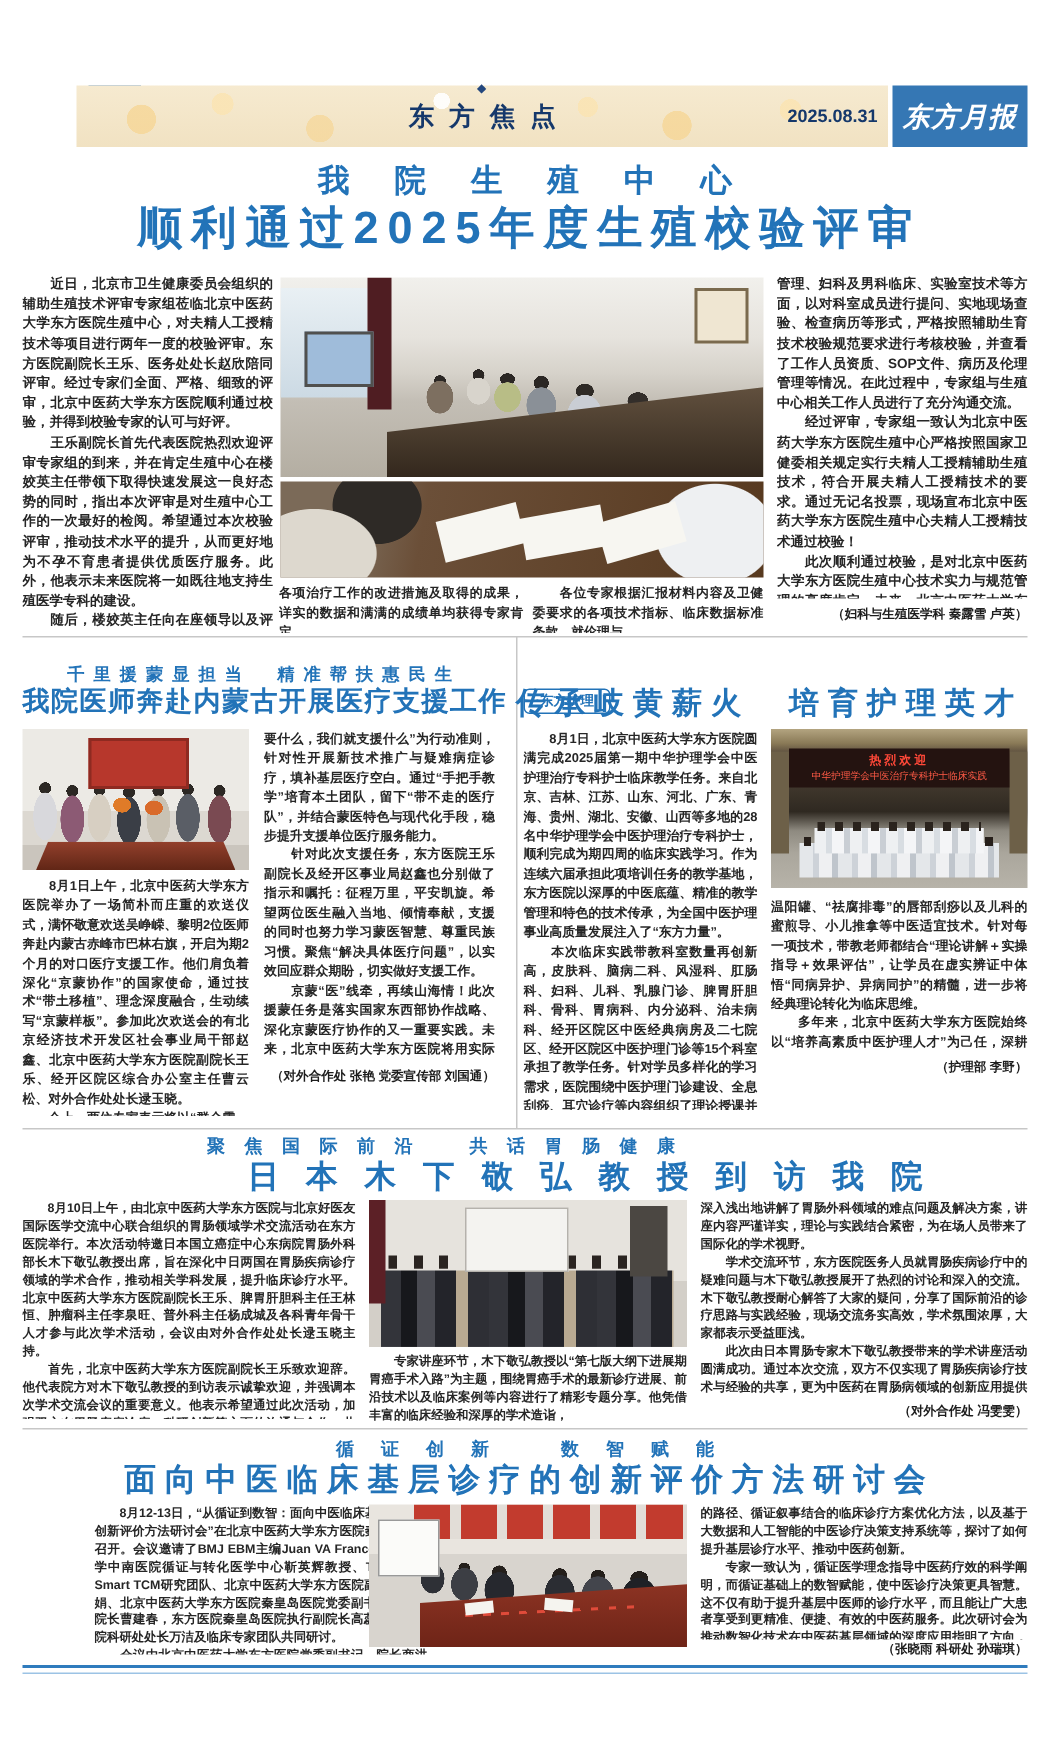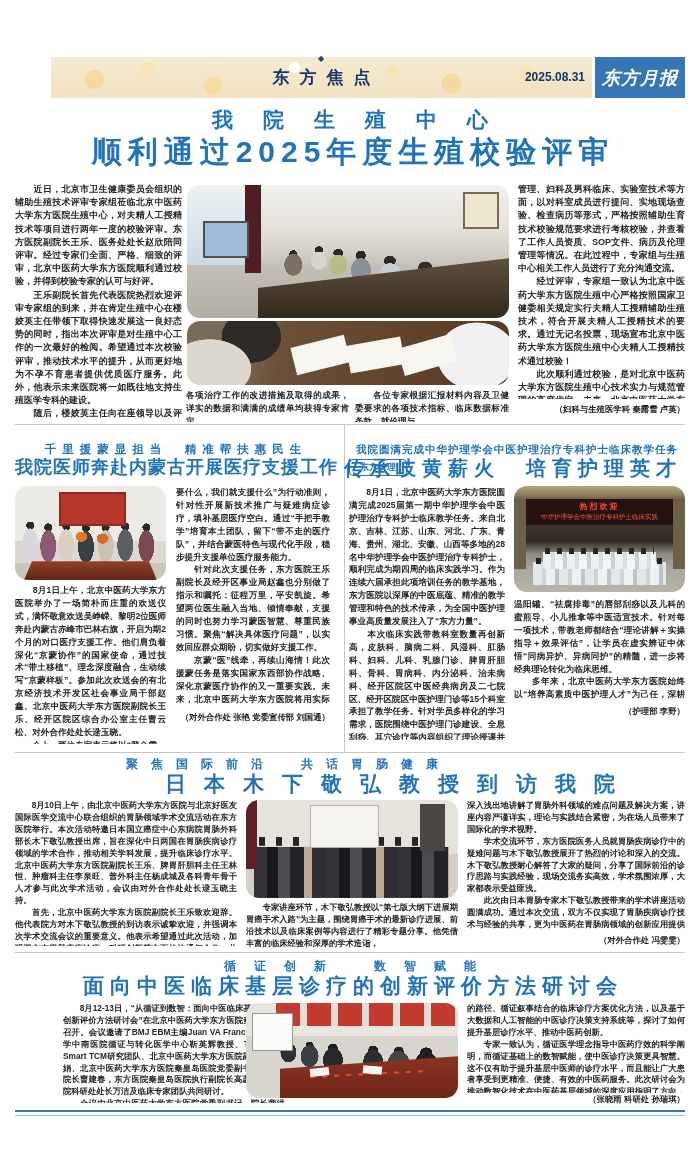--- a/index.html
+++ b/index.html
@@ -26,39 +26,39 @@
            display:flex;align-items:center;justify-content:center;font-family:"Liberation Serif",serif;
            font-style:italic;font-weight:bold;font-size:18px;letter-spacing:1px;}
   
   .kicker,.title{position:absolute;text-align:center;font-weight:bold;color:#2273b8;white-space:nowrap;}
   .lead-k{left:0;top:106px;width:700px;font-size:21px;letter-spacing:30px;text-indent:30px;}
   .lead-t{left:0;top:132px;width:700px;font-size:30px;letter-spacing:6px;text-indent:6px;}
   .mong-k{left:15px;top:442px;width:316px;font-size:11.5px;letter-spacing:6px;text-indent:6px;}
   .mong-t{left:15px;top:455px;width:316px;font-size:18px;letter-spacing:1px;}
   .nurs-k{left:349px;top:443px;width:336px;font-size:10.5px;letter-spacing:1px;}
   .nurs-t{left:338px;top:455px;width:336px;font-size:20px;letter-spacing:6px;text-indent:6px;}
-  .vis-k{left:0;top:756px;width:564px;font-size:12px;letter-spacing:13px;text-indent:13px;}
+  .vis-k{left:0;top:756px;width:564px;font-size:12px;letter-spacing:13px;text-indent:13px;padding-left:12px;}
   .vis-t{left:0;top:770px;width:700px;font-size:21px;letter-spacing:18px;text-indent:18px;padding-left:40px;}
   .sem-k{left:0;top:958px;width:700px;font-size:12px;letter-spacing:18px;text-indent:18px;}
   .sem-t{left:0;top:972px;width:700px;font-size:21px;letter-spacing:6px;text-indent:6px;}
   .badge{left:349px;top:427px;padding:1px 7px;border:1px solid #2273b8;border-radius:4px;
          color:#2273b8;font-weight:bold;font-size:9px;background:#fff;margin-top:32px;}
   
   .jtext{position:absolute;font-size:9px;line-height:13.2px;color:#262626;text-align:justify;
          white-space:pre-line;overflow:hidden;font-weight:bold;}
   .mid{font-size:8.6px;line-height:12.9px;}
   .small{font-size:8.3px;line-height:11.9px;}
   .byline{position:absolute;font-size:8.4px;font-weight:bold;color:#1d1d1d;text-align:right;}
   
   .hr{position:absolute;left:15px;width:670px;height:1px;background:#c7c7c7;}
   .vr{position:absolute;left:344px;top:424px;width:1px;height:328px;background:#c7c7c7;}
   .brule{position:absolute;left:15px;top:1110px;width:670px;height:3px;
          border-top:2px solid #2f7bbd;border-bottom:1px solid #9cc3e5;}
   
-  .photo{position:absolute;overflow:hidden;background-repeat:no-repeat;border-radius:13px;}
+  .photo{position:absolute;overflow:hidden;background-repeat:no-repeat;}
   .photo div{position:absolute;}
   .p1{left:187px;top:185px;width:322px;height:133px;background:
     radial-gradient(ellipse 8px 9px at 41% 57%, #d8d4cc 98%, transparent),
     radial-gradient(ellipse 4px 4px at 41% 49%, #2b2724 98%, transparent),
     radial-gradient(ellipse 9px 10px at 47% 60%, #b8bd86 98%, transparent),
     radial-gradient(ellipse 5px 4px at 47% 51%, #2b2724 98%, transparent),
     radial-gradient(ellipse 10px 12px at 54% 64%, #8a9097 98%, transparent),
     radial-gradient(ellipse 5px 5px at 54% 53%, #2b2724 98%, transparent),
     radial-gradient(ellipse 12px 15px at 63% 70%, #c9cdd4 98%, transparent),
     radial-gradient(ellipse 6px 5px at 63% 57%, #2e2a26 98%, transparent),
@@ -206,21 +206,20 @@
     <div class="tb"></div>
   </div>
   <div class="jtext mid" style="left:15px;top:584px;width:151px;height:160px;">　　8月1日上午，北京中医药大学东方医院举办了一场简朴而庄重的欢送仪式，满怀敬意欢送吴峥嵘、黎明2位医师奔赴内蒙古赤峰市巴林右旗，开启为期2个月的对口医疗支援工作。他们肩负着深化“京蒙协作”的国家使命，通过技术“带土移植”、理念深度融合，生动续写“京蒙样板”。参加此次欢送会的有北京经济技术开发区社会事业局干部赵鑫、北京中医药大学东方医院副院长王乐、经开区院区综合办公室主任曹云松、对外合作处处长逯玉晓。
 　　会上，两位专家表示将以“群众需</div>
   <div class="jtext mid" style="left:176px;top:486px;width:154px;height:220px;">要什么，我们就支援什么”为行动准则，针对性开展新技术推广与疑难病症诊疗，填补基层医疗空白。通过“手把手教学”培育本土团队，留下“带不走的医疗队”，并结合蒙医特色与现代化手段，稳步提升支援单位医疗服务能力。
 　　针对此次支援任务，东方医院王乐副院长及经开区事业局赵鑫也分别做了指示和嘱托：征程万里，平安凯旋。希望两位医生融入当地、倾情奉献，支援的同时也努力学习蒙医智慧、尊重民族习惯。聚焦“解决具体医疗问题”，以实效回应群众期盼，切实做好支援工作。
 　　京蒙“医”线牵，再续山海情！此次援蒙任务是落实国家东西部协作战略、深化京蒙医疗协作的又一重要实践。未来，北京中医药大学东方医院将用实际行动诠释“医者仁心”的深刻内涵。</div>
   <div class="byline" style="left:161px;top:712px;width:169px;">（对外合作处 张艳 党委宣传部 刘国通）</div>
 
   <div class="abs badge">·东方护理·</div>
-  <div class="kicker nurs-k">我院圆满完成中华护理学会中医护理治疗专科护士临床教学任务</div>
   <div class="title nurs-t">传承岐黄薪火　培育护理英才</div>
   <div class="jtext mid" style="left:349px;top:486px;width:156px;height:254px;">　　8月1日，北京中医药大学东方医院圆满完成2025届第一期中华护理学会中医护理治疗专科护士临床教学任务。来自北京、吉林、江苏、山东、河北、广东、青海、贵州、湖北、安徽、山西等多地的28名中华护理学会中医护理治疗专科护士，顺利完成为期四周的临床实践学习。作为连续六届承担此项培训任务的教学基地，东方医院以深厚的中医底蕴、精准的教学管理和特色的技术传承，为全国中医护理事业高质量发展注入了“东方力量”。
 　　本次临床实践带教科室数量再创新高，皮肤科、脑病二科、风湿科、肛肠科、妇科、儿科、乳腺门诊、脾胃肝胆科、骨科、胃病科、内分泌科、治未病科、经开区院区中医经典病房及二七院区、经开区院区中医护理门诊等15个科室承担了教学任务。针对学员多样化的学习需求，医院围绕中医护理门诊建设、全息刮痧、耳穴诊疗等内容组织了理论授课并协调了其他12个病房及门诊的参观交流，全方位向学员展示了中医护理在疾病诊前、康复调理中的独特优势，让学员们在实践中深化对“辨证施护”理念的理解。
 　　经过四周系统培训，学员们不仅扎实掌握了中华护理学会教学大纲要求的6项中医护理技术，更深入研习了多项东方医院特色疗法，如“温阳散结”的刮痧疗法，“疏经通络”的中药竹罐、“温经散寒”的中药熏疗、“调和气血”的火龙罐、</div>
   <div class="photo p4">
     <div class="pl pll"></div>
     <div class="pl plr"></div>
     <div class="bn">
       <div class="bn1">热烈欢迎</div>
       <div class="bn2">中华护理学会中医治疗专科护士临床实践</div>

